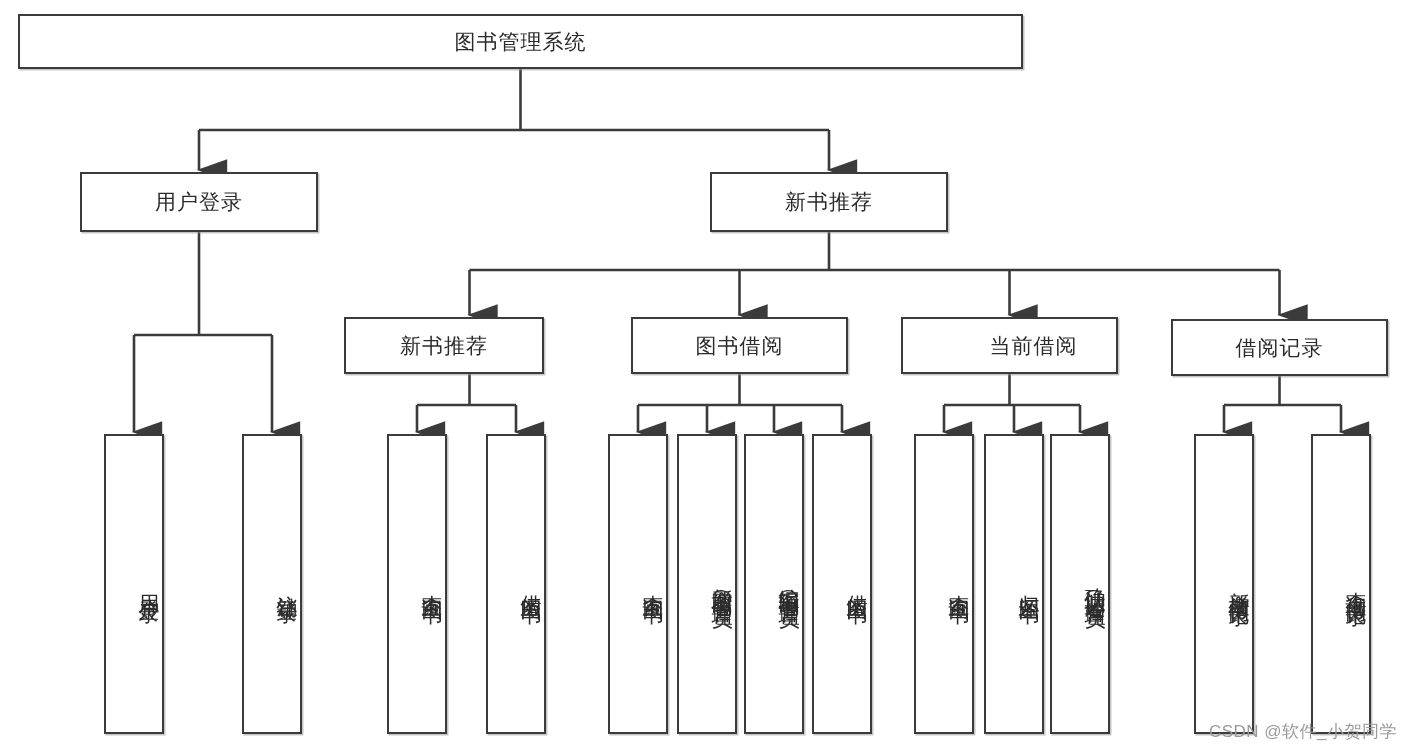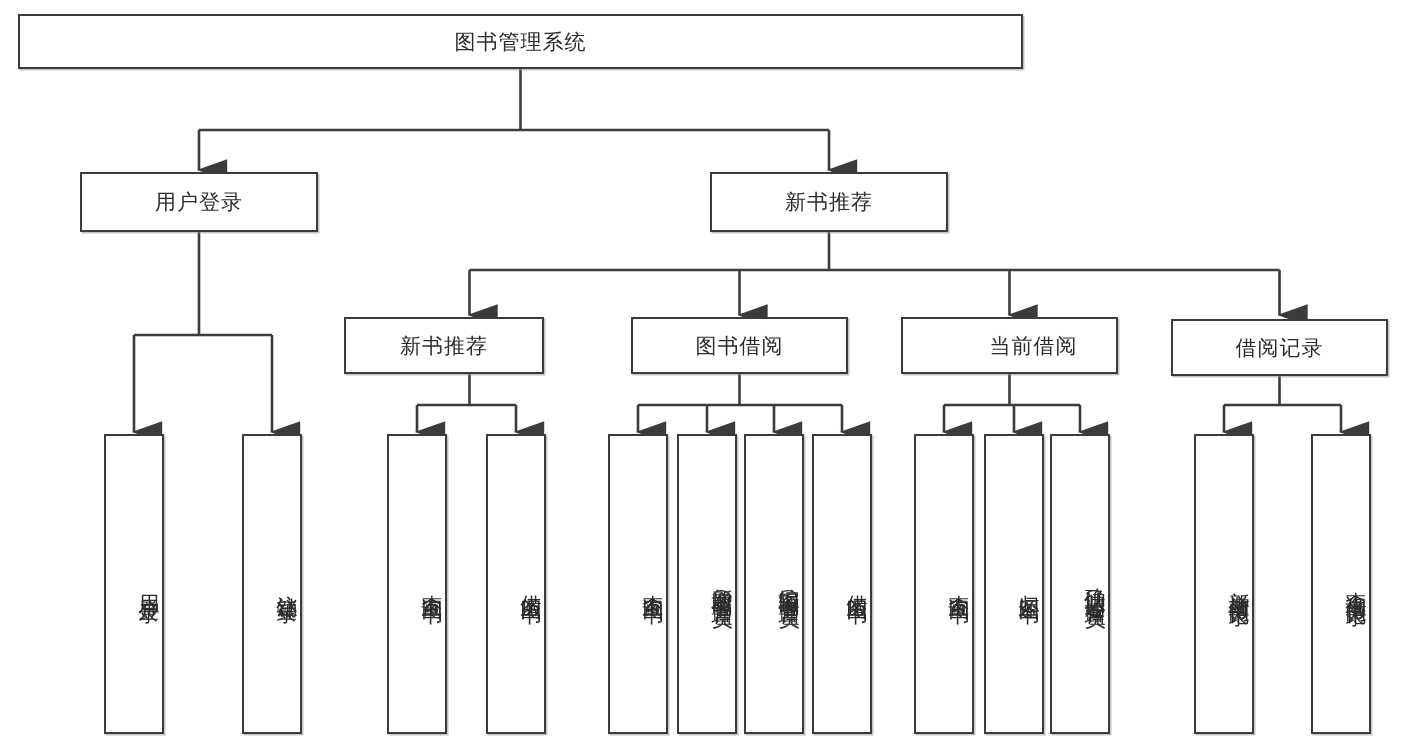--- a/index.html
+++ b/index.html
@@ -173,13 +173,14 @@
         <span class="label">确认归还（管理员）</span>
       </div>
       <div class="node vert" style="left: 1194px; top: 434px; width: 60px; height: 300px;">
         <span class="label">新增借阅记录</span>
       </div>
       <div class="node vert" style="left: 1311px; top: 434px; width: 60px; height: 300px;">
         <span class="label">查询借阅记录</span>
       </div>
     </div>
 
+  <div class="watermark">CSDN @软件_小贺同学</div>
 </div>
 
 </body></html>

